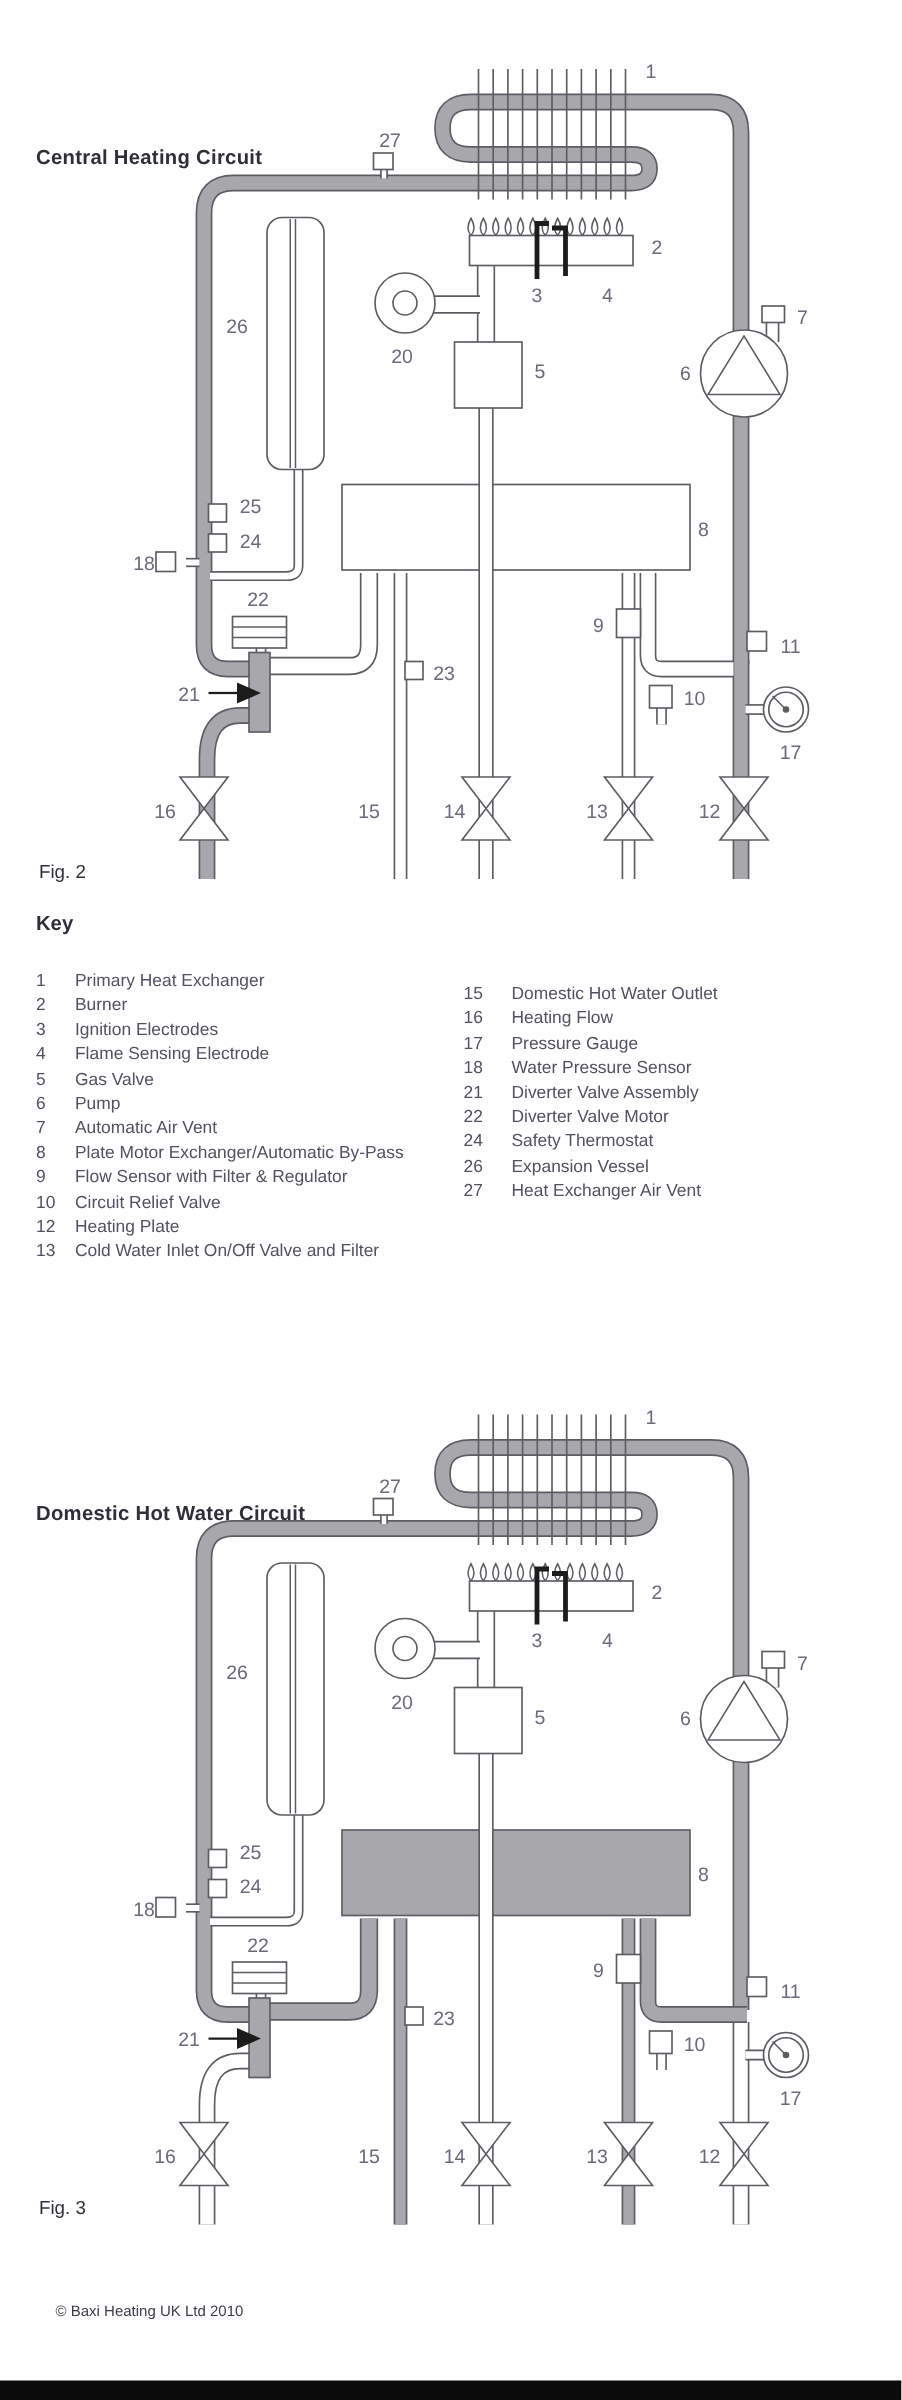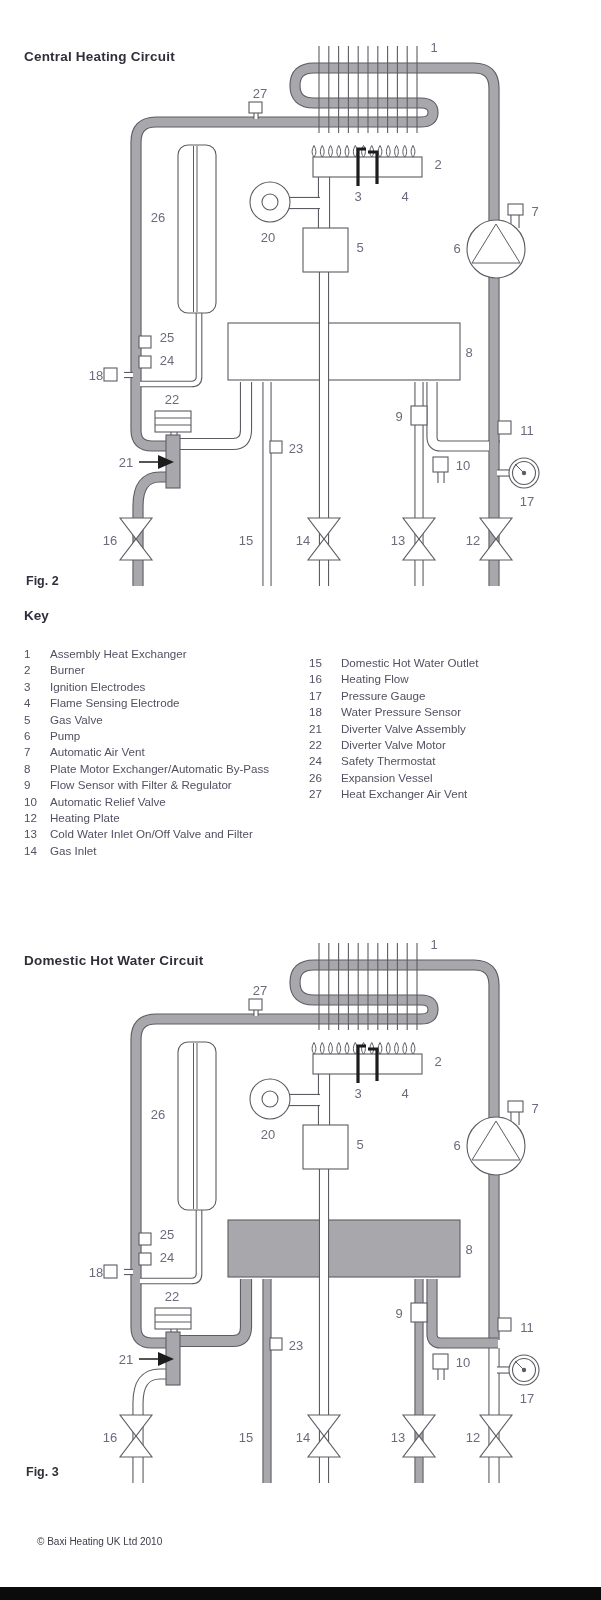--- a/index.html
+++ b/index.html
@@ -2,22 +2,22 @@
 <html style="--pipe-fill: #a8a8ac; --line: #5c5c63; --callout: #6b6b7d; --heading: #2f2f3a; --keytext: #515162;"><head>
 <meta charset="utf-8">
 <style>
   :root{
     --pipe-fill:#a8a8ac; --line:#5c5c63; --callout:#6b6b7d;
     --heading:#2f2f3a; --keytext:#515162;
   }
   html,body{margin:0;padding:0;}
   body{font-family:"Liberation Sans",sans-serif;background:#fff;}
   .page{position:relative;width:601px;height:1600px;background:#fff;overflow:hidden;}
-  .fig-title{position:absolute;left:24px;font-size:13.5px;font-weight:bold;color:var(--heading);letter-spacing:.2px;}
-  .fig-caption{position:absolute;left:26px;font-size:12.5px;font-weight:bold;color:var(--heading);}
+  .fig-title{position:absolute;left:24px;font-size:13.5px;font-weight:bold;color:var(--heading);letter-spacing:.2px;margin-top:48px;}
+  .fig-caption{position:absolute;left:26px;font-size:12.5px;font-weight:normal;color:var(--heading);}
   .fig-block{position:absolute;left:80px;width:470px;height:552px;}
   .fig-block svg{width:100%;height:100%;display:block;}
   .key-section{position:absolute;left:14px;top:602px;width:601px;height:290px;}
   .key-heading{position:absolute;left:10px;top:6px;font-size:13.5px;font-weight:bold;color:var(--heading);}
   .key-col{position:absolute;font-size:11.6px;color:var(--keytext);}
   .key-col-left{left:10px;top:44px;width:280px;}
   .key-col-right{left:295px;top:53px;width:300px;}
   .key-row{height:16.4px;line-height:16.4px;white-space:nowrap;}
   .key-num{display:inline-block;vertical-align:top;}
   .key-col-left .key-num{width:26px;}
@@ -188,33 +188,32 @@
   <text class="callout" x="167" y="342">25</text>
   <text class="callout" x="158" y="222">26</text>
   <text class="callout" x="260" y="98">27</text>
 </svg>
     </div>
   <div class="fig-caption" style="top:574px">Fig. 2</div>
 
   <div class="key-section">
     <div class="key-heading">Key</div>
     <div class="key-col key-col-left" id="key-left">
-        <div class="key-row"><span class="key-num">1</span><span class="key-label">Assembly Heat Exchanger</span></div>
+        <div class="key-row"><span class="key-num">1</span><span class="key-label">Primary Heat Exchanger</span></div>
         <div class="key-row"><span class="key-num">2</span><span class="key-label">Burner</span></div>
         <div class="key-row"><span class="key-num">3</span><span class="key-label">Ignition Electrodes</span></div>
         <div class="key-row"><span class="key-num">4</span><span class="key-label">Flame Sensing Electrode</span></div>
         <div class="key-row"><span class="key-num">5</span><span class="key-label">Gas Valve</span></div>
         <div class="key-row"><span class="key-num">6</span><span class="key-label">Pump</span></div>
         <div class="key-row"><span class="key-num">7</span><span class="key-label">Automatic Air Vent</span></div>
         <div class="key-row"><span class="key-num">8</span><span class="key-label">Plate Motor Exchanger/Automatic By-Pass</span></div>
         <div class="key-row"><span class="key-num">9</span><span class="key-label">Flow Sensor with Filter &amp; Regulator</span></div>
-        <div class="key-row"><span class="key-num">10</span><span class="key-label">Automatic Relief Valve</span></div>
+        <div class="key-row"><span class="key-num">10</span><span class="key-label">Circuit Relief Valve</span></div>
         <div class="key-row"><span class="key-num">12</span><span class="key-label">Heating Plate</span></div>
         <div class="key-row"><span class="key-num">13</span><span class="key-label">Cold Water Inlet On/Off Valve and Filter</span></div>
-        <div class="key-row"><span class="key-num">14</span><span class="key-label">Gas Inlet</span></div>
       </div>
     <div class="key-col key-col-right" id="key-right">
         <div class="key-row"><span class="key-num">15</span><span class="key-label">Domestic Hot Water Outlet</span></div>
         <div class="key-row"><span class="key-num">16</span><span class="key-label">Heating Flow</span></div>
         <div class="key-row"><span class="key-num">17</span><span class="key-label">Pressure Gauge</span></div>
         <div class="key-row"><span class="key-num">18</span><span class="key-label">Water Pressure Sensor</span></div>
         <div class="key-row"><span class="key-num">21</span><span class="key-label">Diverter Valve Assembly</span></div>
         <div class="key-row"><span class="key-num">22</span><span class="key-label">Diverter Valve Motor</span></div>
         <div class="key-row"><span class="key-num">24</span><span class="key-label">Safety Thermostat</span></div>
         <div class="key-row"><span class="key-num">26</span><span class="key-label">Expansion Vessel</span></div>

